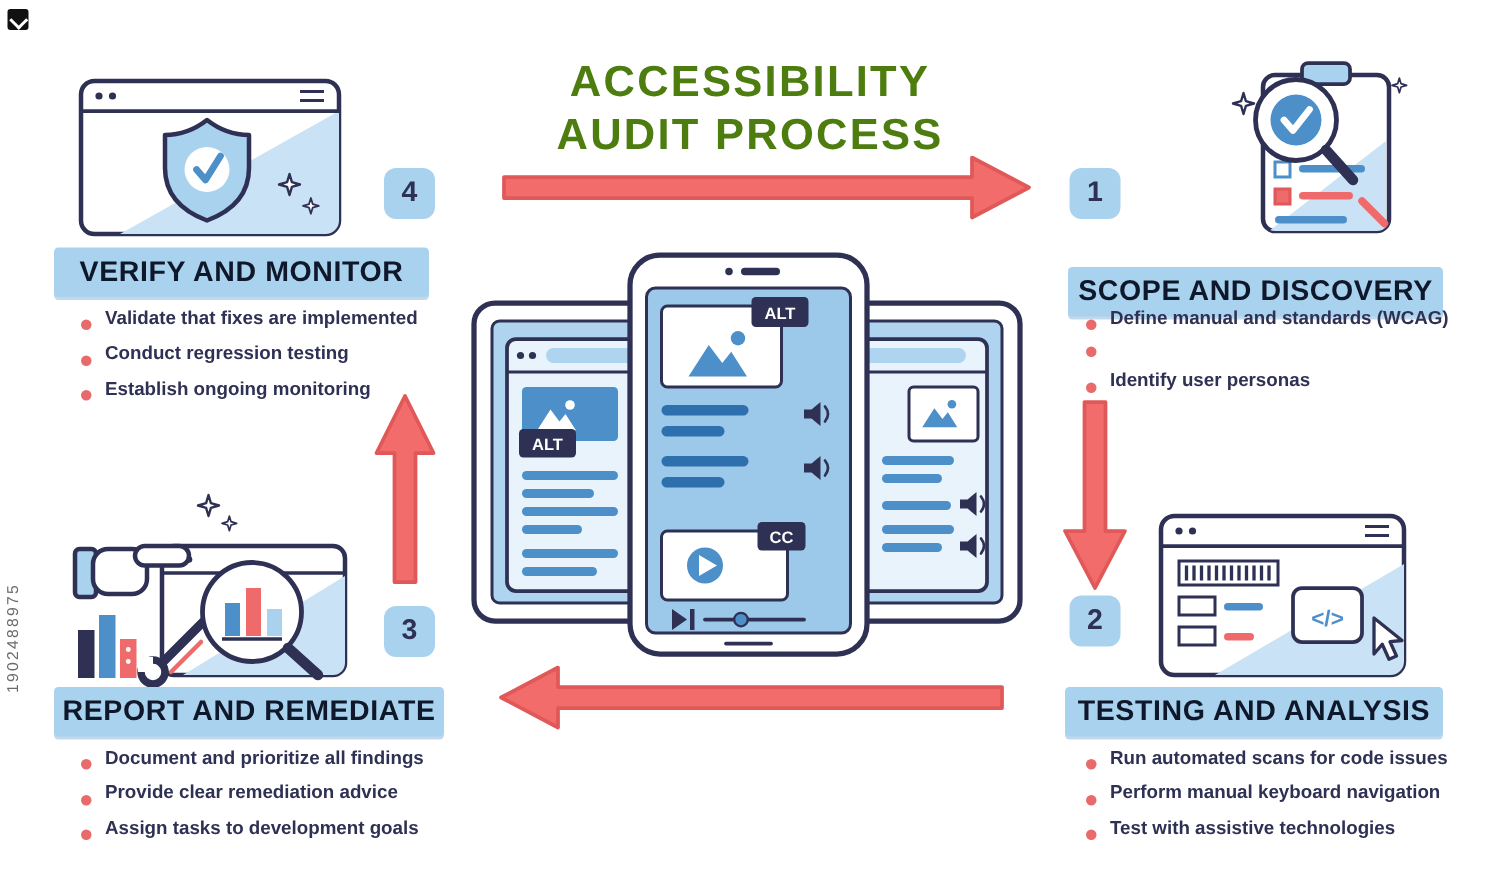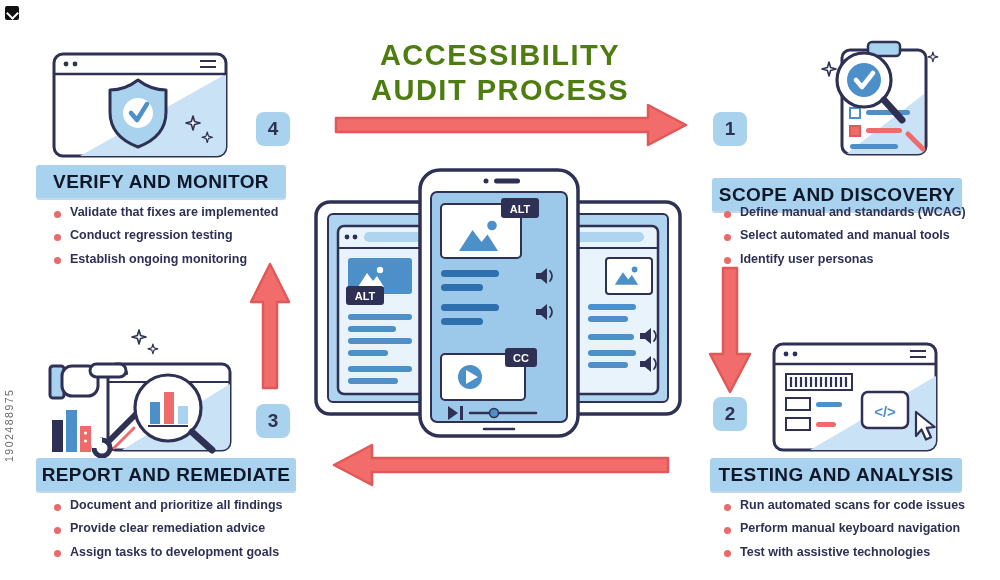--- a/index.html
+++ b/index.html
@@ -6,21 +6,21 @@
   html,body{background:#ffffff}
   #canvas{position:relative;width:1000px;height:580px;background:#ffffff;overflow:hidden;
           font-family:"Liberation Sans",sans-serif;color:#2f3154}
   .title{position:absolute;left:320px;top:38px;width:360px;text-align:center;
          font-weight:bold;font-size:29px;letter-spacing:1.5px;line-height:1.2;color:#4d7c0f}
   .step-header{position:absolute;height:33px;background:#a9d2ee;border-radius:3px;
          display:flex;align-items:center;justify-content:center;
          color:#0f172a;font-weight:bold;font-size:19px;letter-spacing:.4px;
          box-shadow:0 2px 0 rgba(79,143,201,.35)}
   .bullets{position:absolute;list-style:none}
-  .bullets li{display:flex;align-items:center;margin-bottom:7px}
+  .bullets li{display:flex;align-items:flex-end;margin-bottom:7px}
   .dot{width:7px;height:7px;border-radius:50%;background:#e96a6a;margin:4px 9px 0 0;flex:0 0 auto}
   .btext{color:#2f3154;font-weight:bold;font-size:12.5px;line-height:1.3}
   .badge{position:absolute;width:34px;height:34px;background:#a9d2ee;border-radius:8px;
          display:flex;align-items:center;justify-content:center;
          color:#2f3154;font-weight:bold;font-size:19px}
   svg{position:absolute}
   svg text{font-family:"Liberation Sans",sans-serif;font-weight:bold}
   .wm-logo{position:absolute;left:5px;top:6px;width:14px;height:14px;background:#111;border-radius:2px}
   .wm-logo::after{content:"";position:absolute;left:3px;top:3px;width:7px;height:7px;
          border-left:2px solid #fff;border-bottom:2px solid #fff;transform:rotate(-45deg)}
@@ -130,21 +130,20 @@
   <div class="step-header" style="left:712px;top:178px;width:250px">
     <span>SCOPE AND DISCOVERY</span>
   </div>
   <ul class="bullets" style="left:724px;top:204px;width:250px">
     <li>
         <span class="dot"></span>
         <span class="btext">Define manual and standards (WCAG)</span>
       </li>
     <li>
         <span class="dot"></span>
-        <span class="btext">Select automated and manual tools</span>
       </li>
     <li>
         <span class="dot"></span>
         <span class="btext">Identify user personas</span>
       </li>
   </ul>
 
   <svg width="178" height="122" viewBox="0 0 178 122" style="left:770px;top:336px">
     <clipPath id="tclip">
         <rect x="4" y="8" width="162" height="106" rx="9"></rect>

